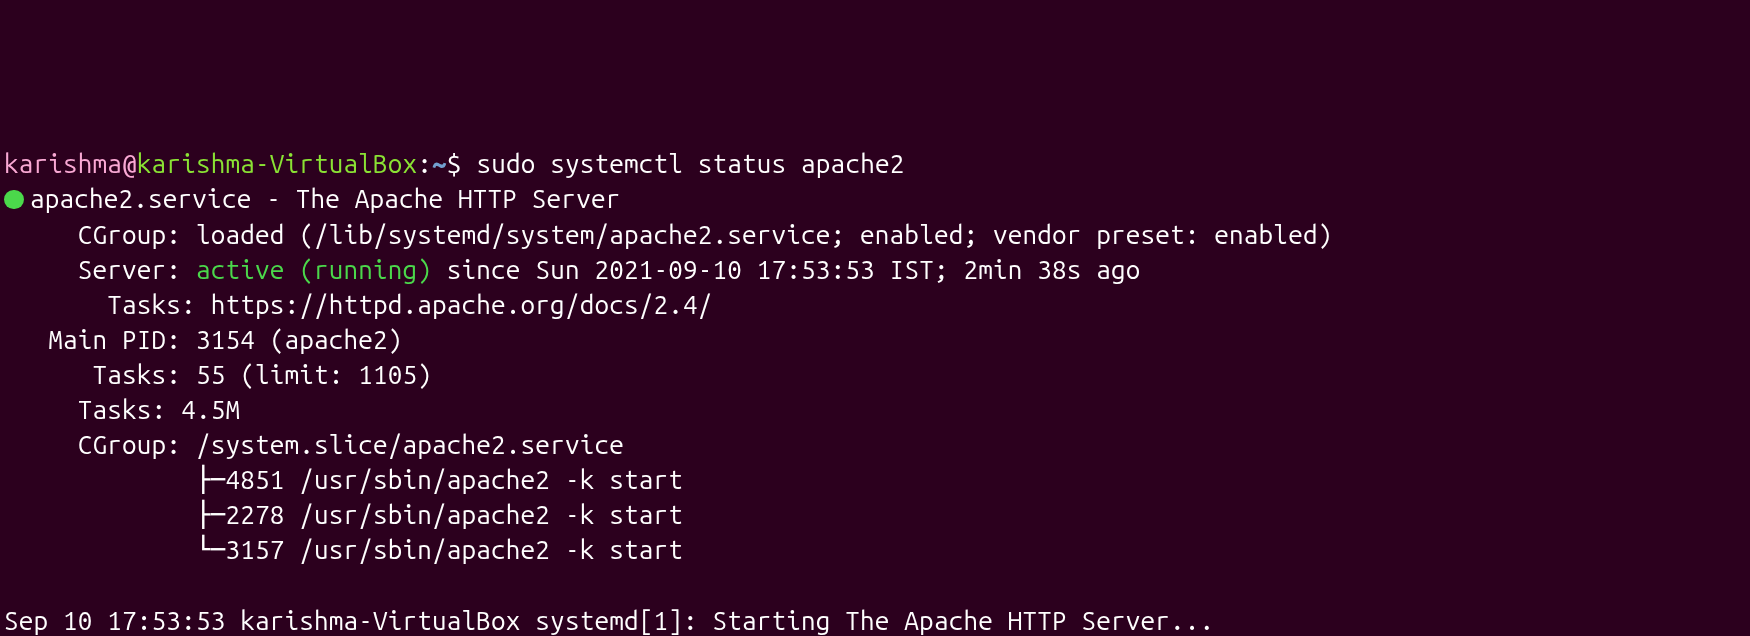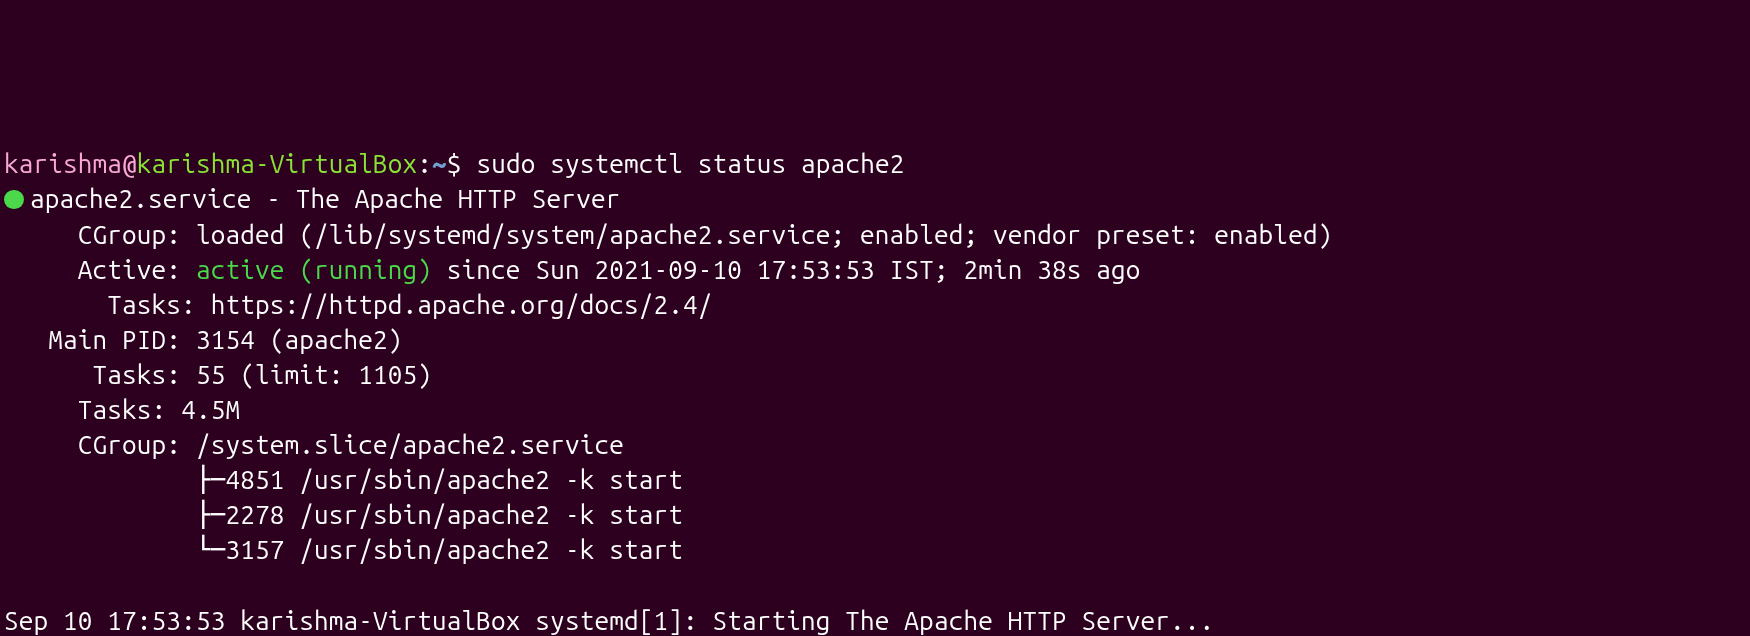--- a/index.html
+++ b/index.html
@@ -31,21 +31,21 @@
   }
 </style>
 </head>
 <body>
 
 
 
 <div><span><span class="prompt-user">karishma</span><span class="prompt-user">@</span><span class="prompt-host">karishma-VirtualBox</span><span class="white">:</span><span class="prompt-path">~</span><span class="white">$</span><span class="white"> </span><span class="white">sudo systemctl status apache2</span></span>
 <span><span class="dot"></span><span class="white">apache2.service</span><span class="white"> - </span><span class="white">The Apache HTTP Server</span></span>
 <span><span>     CGroup: </span><span>loaded (/lib/systemd/system/apache2.service; enabled; vendor preset: enabled)</span></span>
-<span><span>     Active: </span><span class="green">active (running)</span><span> since Sun 2021-09-10 17:53:53 IST; 2min 38s ago</span></span>
+<span><span>     Server: </span><span class="green">active (running)</span><span> since Sun 2021-09-10 17:53:53 IST; 2min 38s ago</span></span>
 <span><span>       Tasks: </span><span>https://httpd.apache.org/docs/2.4/</span></span>
 <span><span>   Main PID: </span><span>3154 (apache2)</span></span>
 <span><span>      Tasks: </span><span>55 (limit: 1105)</span></span>
 <span><span>     Tasks: </span><span>4.5M</span></span>
 <span><span>     CGroup: </span><span>/system.slice/apache2.service</span></span>
 <span>             ├─4851 /usr/sbin/apache2 -k start</span>
 <span>             ├─2278 /usr/sbin/apache2 -k start</span>
 <span>             └─3157 /usr/sbin/apache2 -k start</span>
 
 <span>Sep 10 17:53:53 karishma-VirtualBox systemd[1]: Starting The Apache HTTP Server...</span>

